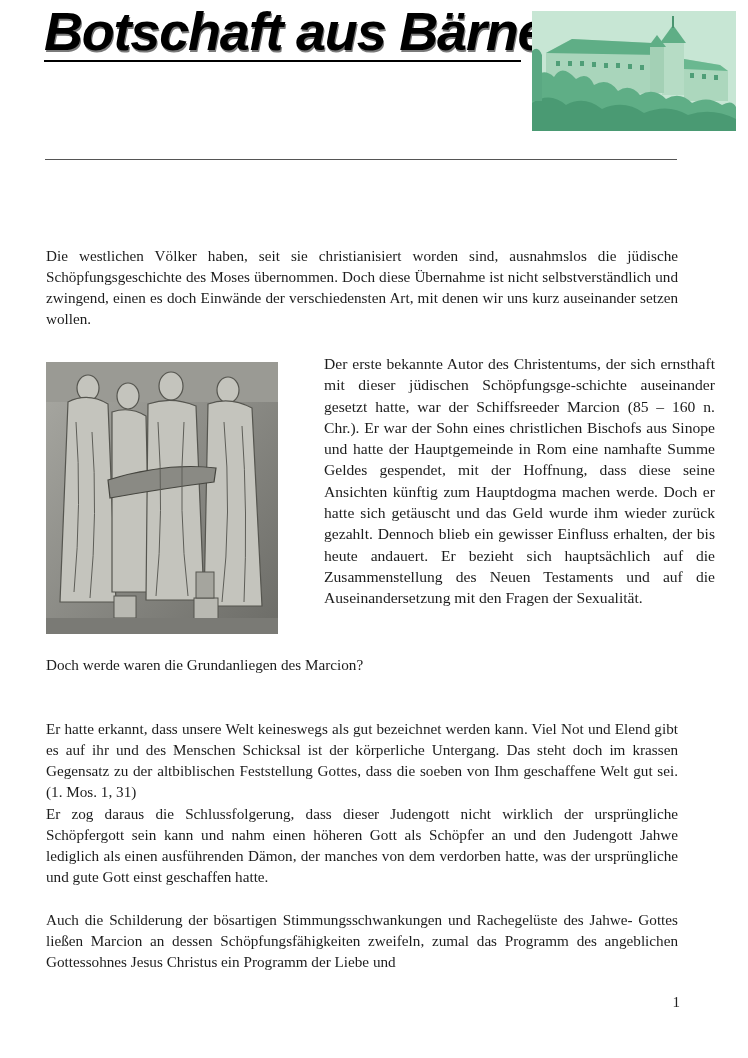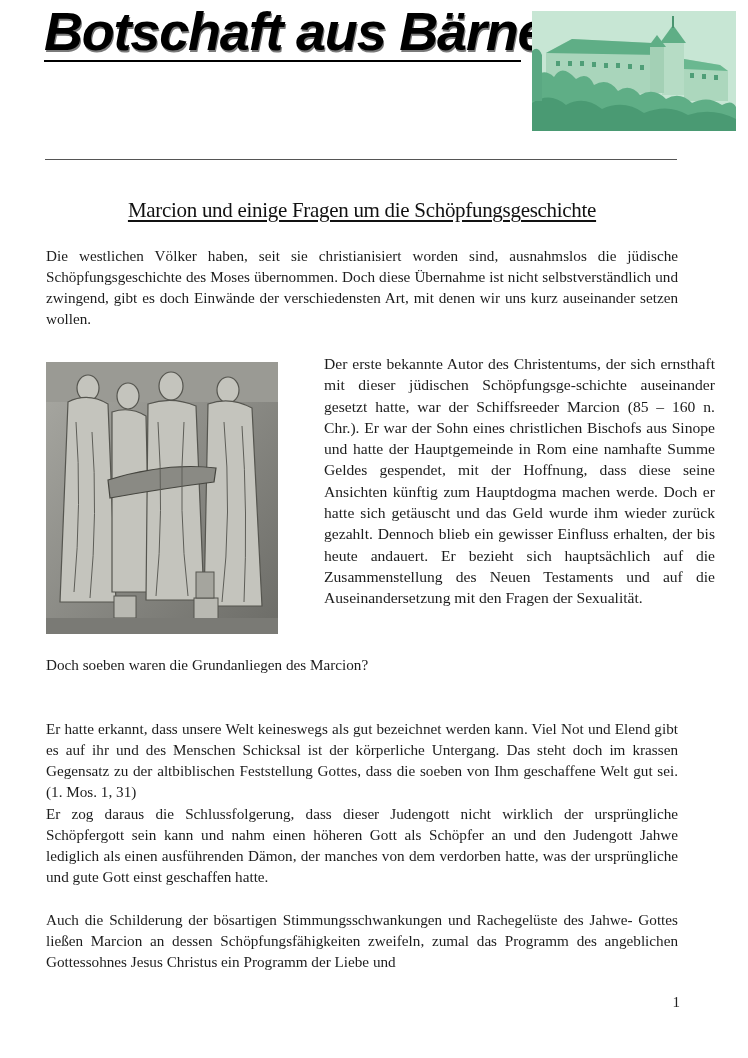--- a/index.html
+++ b/index.html
@@ -103,23 +103,22 @@
       </g>
 
       <path d="M0,70 Q10,55 22,66 Q30,52 44,68 Q56,60 62,74 Q76,66 86,80 Q98,72 108,84 Q122,76 134,88 Q148,80 160,92 Q176,84 190,94 Q200,88 204,96 L204,120 L0,120 Z" fill="#5fae86"></path>
       <path d="M0,92 Q18,80 34,94 Q52,84 70,98 Q92,88 112,102 Q136,92 156,104 Q180,96 204,108 L204,120 L0,120 Z" fill="#4a9a73"></path>
       <path d="M0,40 Q6,34 10,44 L10,90 L0,90 Z" fill="#5aa882"></path>
     </svg>
   </div>
 
   <div class="rule-top"></div>
 
-  <h1 class="article-title" style="margin:0;font-weight:normal;">Marcion und einige Fragen um die Schöpfungsgeschichte</h1>
 
-  <p class="para p1">Die westlichen Völker haben, seit sie christianisiert worden sind, ausnahmslos die jüdische Schöpfungsgeschichte des Moses übernommen. Doch diese Übernahme ist nicht selbstverständlich und zwingend, gibt es doch Einwände der verschiedensten Art, mit denen wir uns kurz auseinander setzen wollen.</p>
+  <p class="para p1">Die westlichen Völker haben, seit sie christianisiert worden sind, ausnahmslos die jüdische Schöpfungsgeschichte des Moses übernommen. Doch diese Übernahme ist nicht selbstverständlich und zwingend, einen es doch Einwände der verschiedensten Art, mit denen wir uns kurz auseinander setzen wollen.</p>
 
   <div class="relief">
     <svg width="232" height="272" viewBox="0 0 232 272">
       <defs>
         <linearGradient id="rg" x1="0" y1="0" x2="1" y2="1">
           <stop offset="0" stop-color="#a9a9a3"></stop>
           <stop offset="1" stop-color="#6c6c67"></stop>
         </linearGradient>
       </defs>
       <rect width="232" height="272" fill="url(#rg)"></rect>
@@ -147,19 +146,19 @@
       </g>
 
       <rect x="68" y="234" width="22" height="22" fill="#b9b9b2" stroke="#55554f"></rect>
       <rect x="148" y="236" width="24" height="22" fill="#b9b9b2" stroke="#55554f"></rect>
       <rect x="150" y="210" width="18" height="26" fill="#a5a59e" stroke="#55554f"></rect>
       <rect x="0" y="256" width="232" height="16" fill="#7a7a75"></rect>
     </svg>
   </div>
 
   <p class="para p2">Der erste bekannte Autor des Christentums, der sich ernsthaft mit dieser jüdischen Schöpfungsge-schichte auseinander gesetzt hatte, war der Schiffsreeder Marcion (85 – 160 n. Chr.). Er war der Sohn eines christlichen Bischofs aus Sinope und hatte der Hauptgemeinde in Rom eine namhafte Summe Geldes gespendet, mit der Hoffnung, dass diese seine Ansichten künftig zum Hauptdogma machen werde. Doch er hatte sich getäuscht und das Geld wurde ihm wieder zurück gezahlt. Dennoch blieb ein gewisser Einfluss erhalten, der bis heute andauert. Er bezieht sich hauptsächlich auf die Zusammenstellung des Neuen Testaments und auf die Auseinandersetzung mit den Fragen der Sexualität.</p>
-  <p class="para p3">Doch soeben waren die Grundanliegen des Marcion?</p>
+  <p class="para p3">Doch werde waren die Grundanliegen des Marcion?</p>
   <p class="para p4">Er hatte erkannt, dass unsere Welt keineswegs als gut bezeichnet werden kann. Viel Not und Elend gibt es auf ihr und des Menschen Schicksal ist der körperliche Untergang. Das steht doch im krassen Gegensatz zu der altbiblischen Feststellung Gottes, dass die soeben von Ihm geschaffene Welt gut sei. (1. Mos. 1, 31)</p>
   <p class="para p5">Er zog daraus die Schlussfolgerung, dass dieser Judengott nicht wirklich der ursprüngliche Schöpfergott sein kann und nahm einen höheren Gott als Schöpfer an und den Judengott Jahwe lediglich als einen ausführenden Dämon, der manches von dem verdorben hatte, was der ursprüngliche und gute Gott einst geschaffen hatte.</p>
   <p class="para p6">Auch die Schilderung der bösartigen Stimmungsschwankungen und Rachegelüste des Jahwe- Gottes ließen Marcion an dessen Schöpfungsfähigkeiten zweifeln, zumal das Programm des angeblichen Gottessohnes Jesus Christus ein Programm der Liebe und</p>
 
   <div class="page-number">1</div>
 </div>
 
 </body></html>

